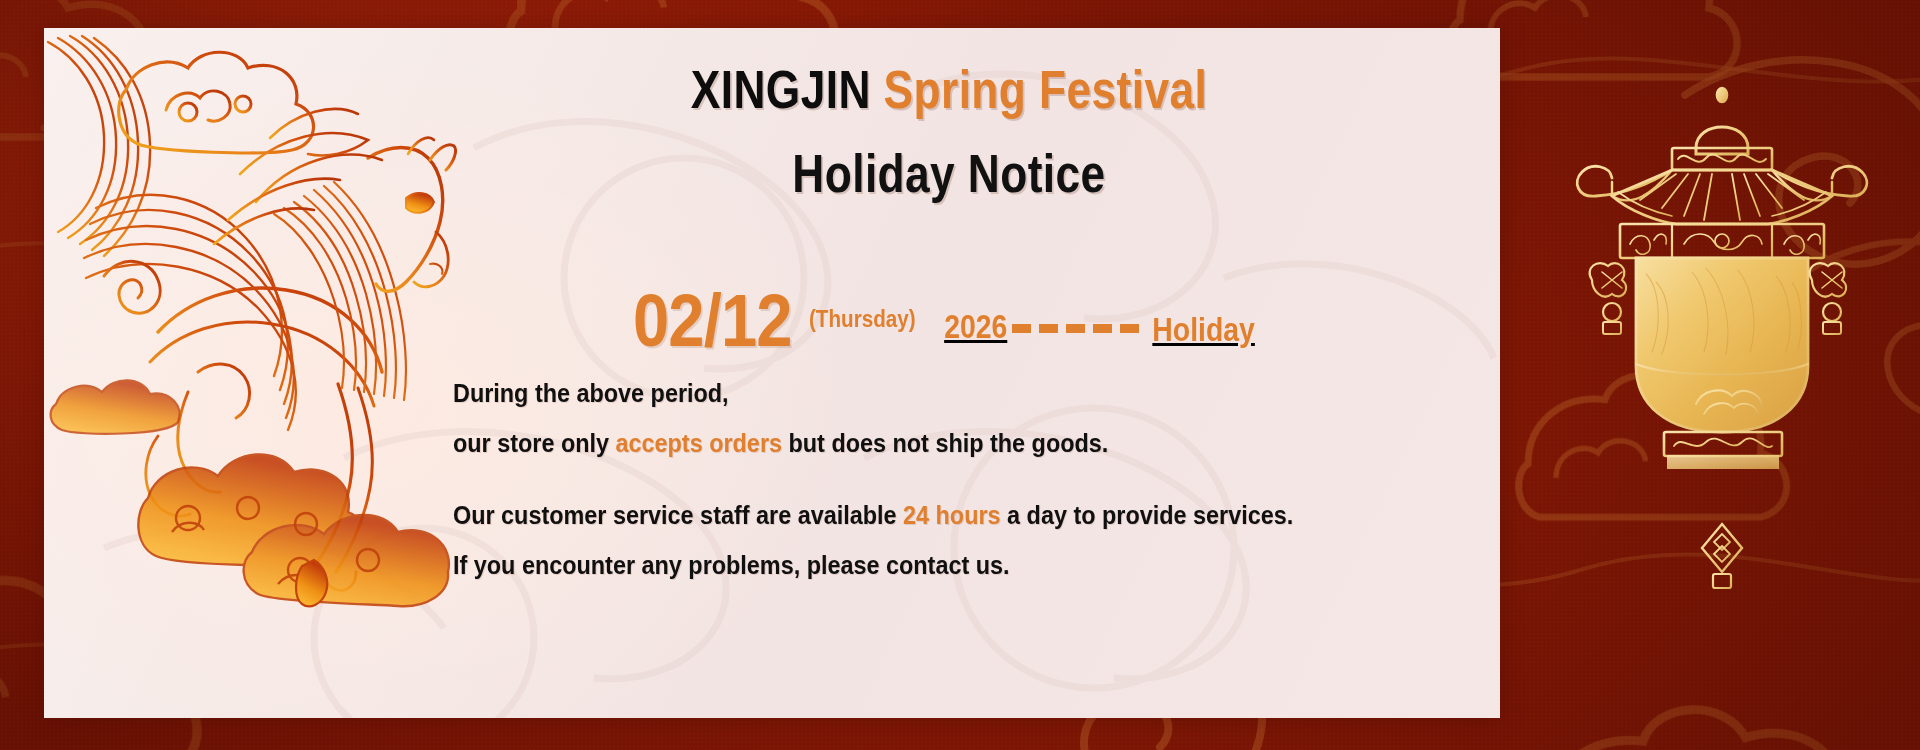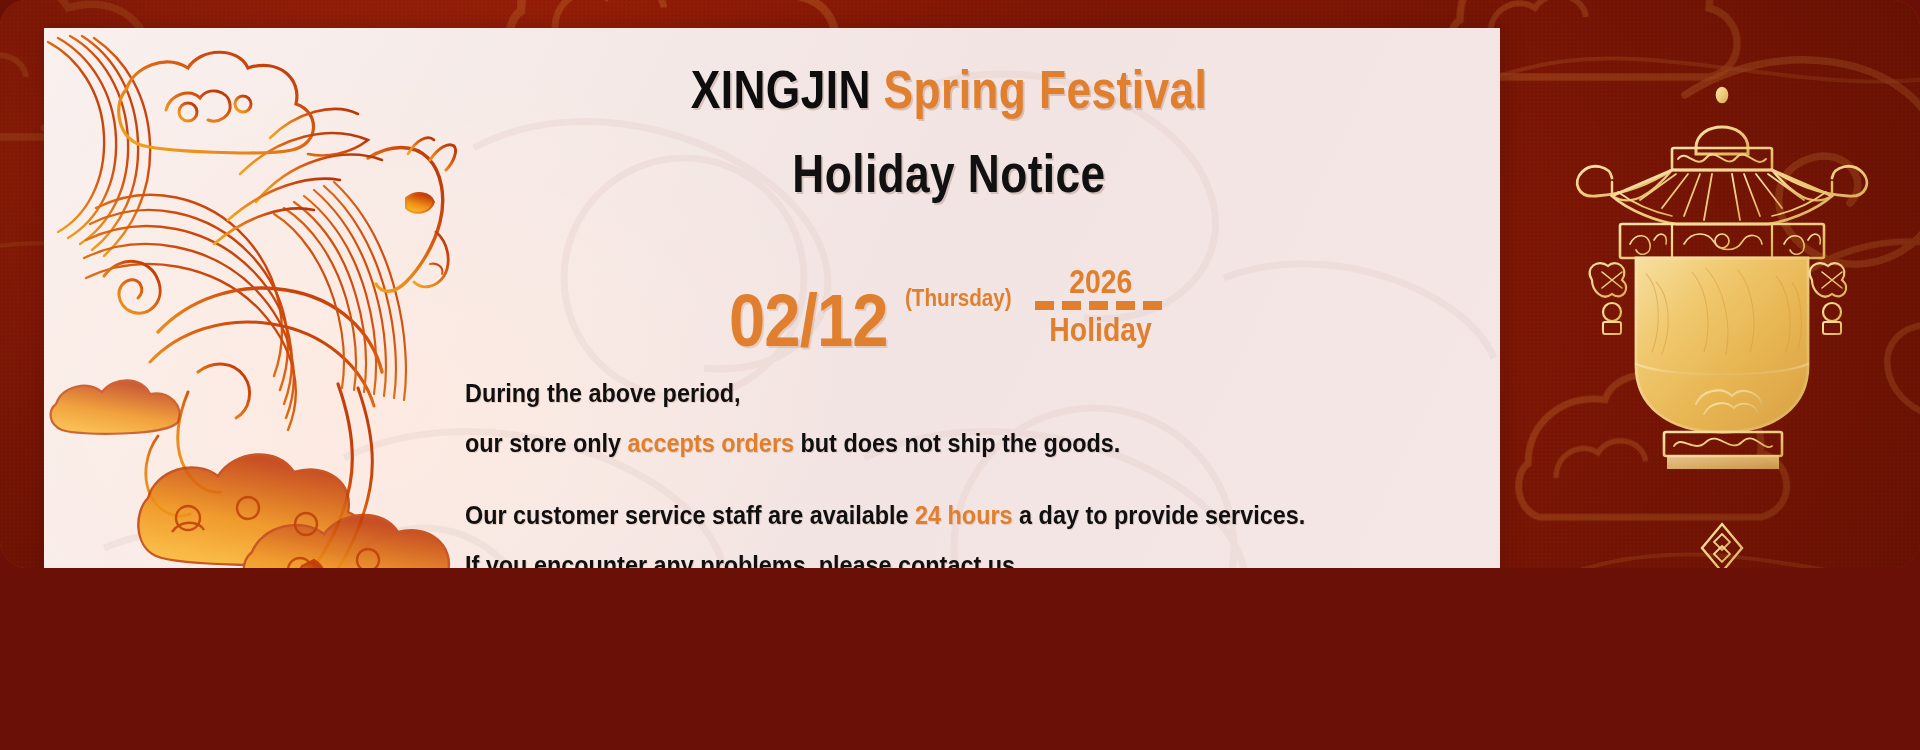--- a/index.html
+++ b/index.html
@@ -10,24 +10,23 @@
   body {
     width: 1920px;
     height: 750px;
     overflow: hidden;
     font-family: "Liberation Sans", sans-serif;
   }
 
   #banner {
     position: relative;
     width: 1920px;
-    height: 568px;
+    height: 750px;
     overflow: hidden;
     background: #9e1f08;
-    border-radius: 27px;
   }
 
   
   .bg-base {
     position: absolute;
     inset: 0;
     background:
       radial-gradient(ellipse 900px 600px at 12% 20%, #a8250a 0%, #8c1a06 60%, #7d1605 100%),
       linear-gradient(160deg, #a32408 0%, #9a1f07 35%, #8a1a05 70%, #7a1504 100%);
   }
@@ -135,21 +134,21 @@
     top: 218px;
     left: 0;
     width: 1100px;
     height: 110px;
     display: flex;
     align-items: flex-end;
     justify-content: center;
   }
   .date-group {
     display: flex;
-    align-items: flex-start;
+    align-items: center;
     white-space: nowrap;
   }
   .big-date {
     font-family: "Liberation Sans Narrow", "Liberation Sans", sans-serif;
     font-weight: bold;
     font-size: 74px;
     color: #e07f2e;
     letter-spacing: -1px;
     transform: scaleX(.88);
     transform-origin: 0 50%;
@@ -162,25 +161,26 @@
     font-size: 24px;
     color: #e07f2e;
     transform: scaleX(.86);
     transform-origin: 0 50%;
     margin-left: -4px;
     position: relative;
     top: -2px;
   }
   #middle-stack {
     display: flex;
-    flex-direction: column;
+    flex-direction: row;
     align-items: center;
     margin: 0 2px 4px 6px;
     position: relative;
     top: -6px;
+    text-decoration: underline;
   }
   #year-label {
     font-family: "Liberation Sans Narrow", "Liberation Sans", sans-serif;
     font-weight: bold;
     font-size: 33px;
     color: #e07f2e;
     letter-spacing: 0px;
     transform: scaleX(.86);
     line-height: 1;
     margin-bottom: 3px;
@@ -200,21 +200,20 @@
     line-height: 1;
     margin-top: 3px;
   }
 
   
   #body-text {
     position: absolute;
     top: 352px;
     left: 54px;
     width: 1040px;
-    margin-left: 12px;
   }
   .body-line {
     font-family: "Liberation Sans Narrow", "Liberation Sans", sans-serif;
     font-weight: bold;
     font-size: 26px;
     color: #101010;
     white-space: nowrap;
     transform: scaleX(.90);
     transform-origin: 0 50%;
     line-height: 1;

